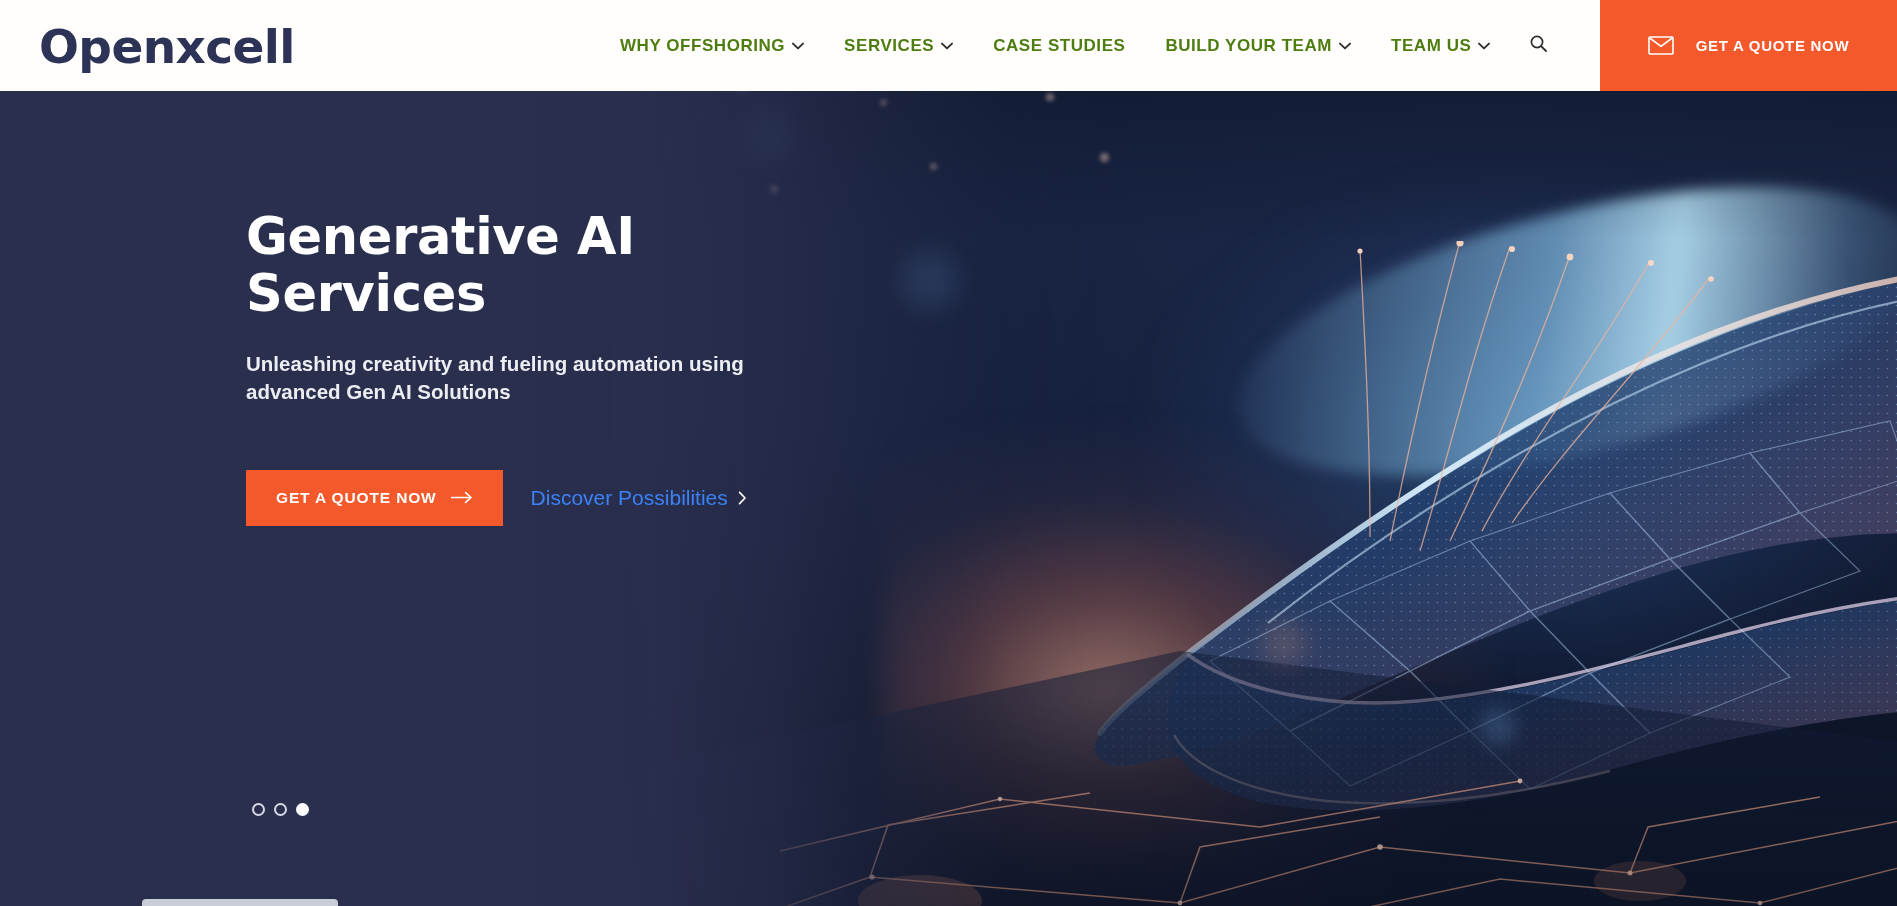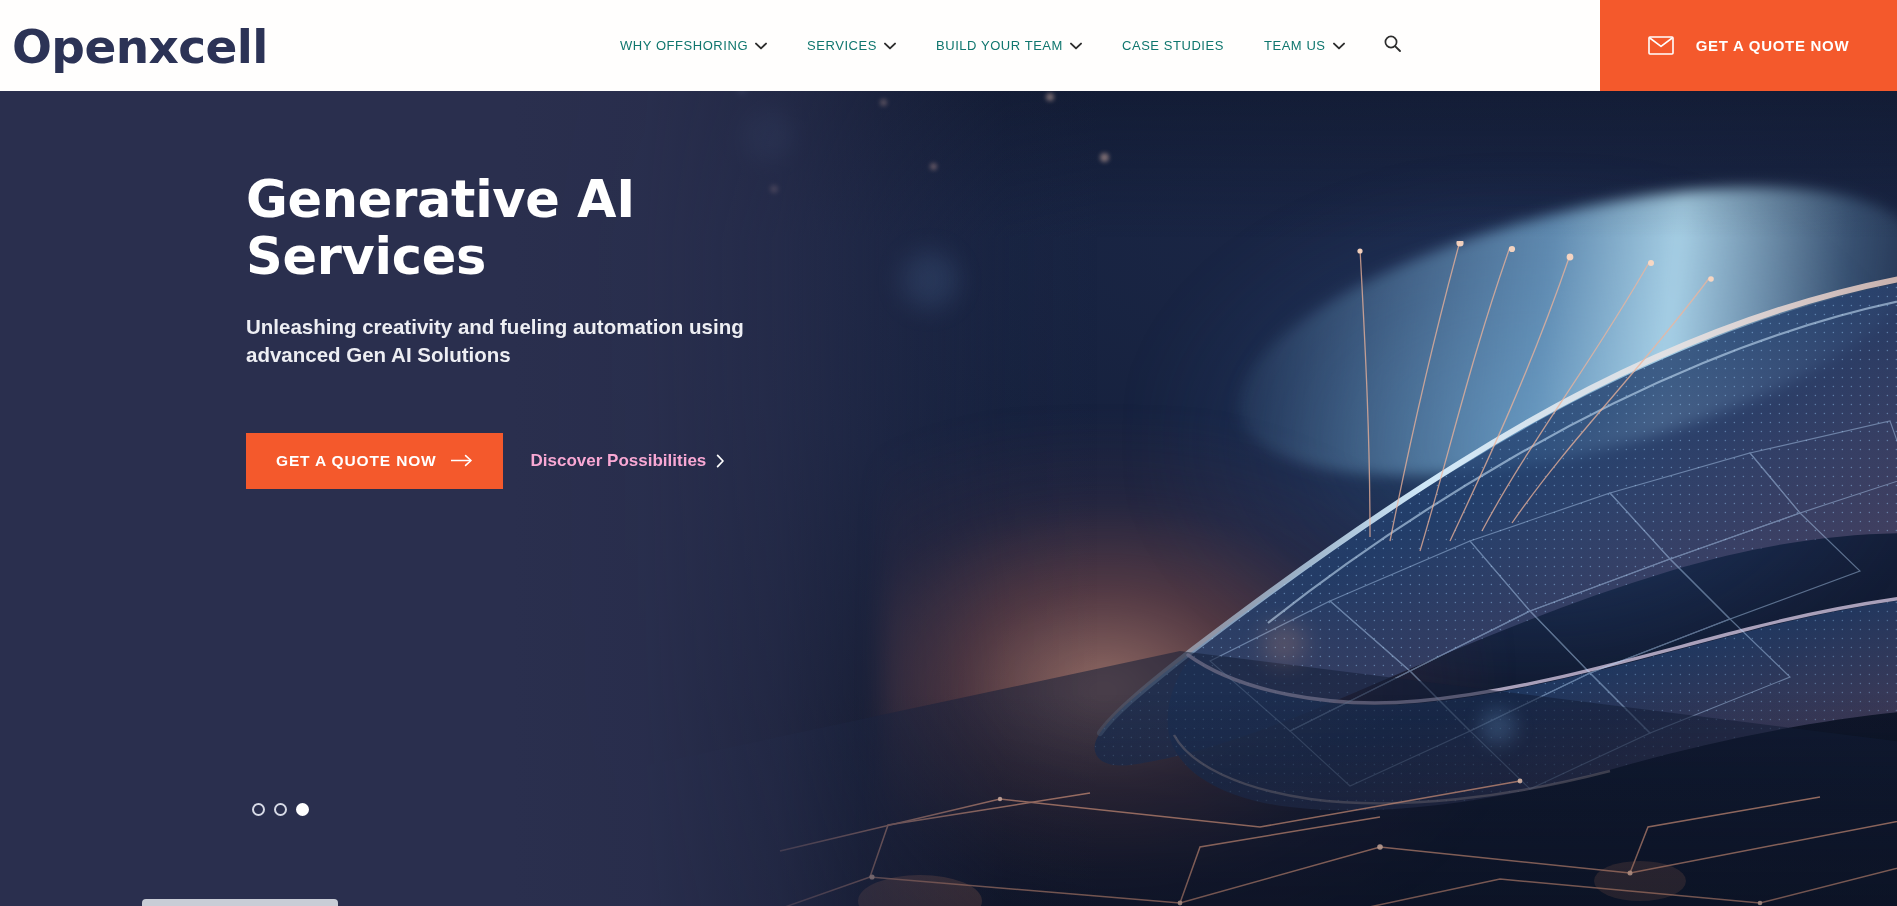--- a/index.html
+++ b/index.html
@@ -16,21 +16,21 @@
 
   
   .header {
     position:absolute; top:0; left:0;
     width:1897px; height:91px;
     background:#fffefd;
     display:flex; align-items:center;
     z-index:40;
   }
   .logo-wrap {
-    position:absolute; left:12px; top:50%; transform:translateY(-50%);
+    position:absolute; left:39px; top:50%; transform:translateY(-50%);
     display:flex; align-items:flex-end;
   }
   .logo-text {
     font-family:"DejaVu Sans", sans-serif;
     font-size:47px;
     font-weight:600;
     letter-spacing:-0.6px;
     color:#2c3356;
     line-height:1;
   }
@@ -42,24 +42,24 @@
     gap:0px;
   }
   .nav-item {
     display:flex; align-items:center; gap:7px;
     padding:0 20px;
     height:91px;
     cursor:pointer;
     white-space:nowrap;
   }
   .nav-label {
-    font-size:13px;
-    font-weight:400;
+    font-size:17px;
+    font-weight:700;
     letter-spacing:0.55px;
-    color:#0f766e;
+    color:#4d7c0f;
     line-height:1;
   }
   .chev { display:block; width:12px; height:8px; flex:0 0 auto; }
   .chev svg { display:block; }
 
   .search-btn {
     display:flex; align-items:center; justify-content:center;
     width:40px; height:91px; margin-left:8px; cursor:pointer;
   }
 
@@ -143,21 +143,21 @@
       linear-gradient(0deg, rgba(10,14,28,.40) 0%, rgba(10,14,28,0) 26%),
       linear-gradient(180deg, rgba(12,18,35,.35) 0%, rgba(12,18,35,0) 18%);
   }
 
   
   .hero-copy {
     position:absolute; left:246px; top:0;
     width:620px; height:815px;
     z-index:12;
     display:flex; flex-direction:column; justify-content:flex-start;
-    padding-top:81px;
+    padding-top:118px;
   }
   .hero-title {
     font-family:"DejaVu Sans", sans-serif;
     font-size:51px; font-weight:700; line-height:1.11;
     color:#ffffff; letter-spacing:-0.3px;
     white-space:pre-line;
     max-width:470px;
   }
   .hero-sub {
     margin-top:28px;
@@ -178,21 +178,21 @@
     font-size:15.5px; font-weight:700; letter-spacing:0.85px; color:#ffffff;
     line-height:1; white-space:nowrap;
   }
   .arrow-ico { display:block; width:22px; height:13px; }
 
   .btn-discover {
     display:inline-flex; align-items:center; gap:10px;
     height:56px; padding:0 16px; background:transparent; border:none; cursor:pointer;
   }
   .btn-discover-label {
-    font-size:17px; font-weight:700; color:#f9a8d4; line-height:1; white-space:nowrap;
+    font-size:21px; font-weight:400; color:#3b82f6; line-height:1; white-space:nowrap;
   }
   .caret-ico { display:block; width:9px; height:14px; }
 
   
   .dots {
     position:absolute; left:252px; bottom:90px;
     display:flex; align-items:center; gap:9px;
     z-index:14;
   }
   .dot {
@@ -237,30 +237,30 @@
         <span class="nav-label">SERVICES</span>
         <span class="chev">
           <svg viewBox="0 0 12 8">
               <path d="M1 1.6 L6 6.4 L11 1.6" fill="none" stroke="#2d2d2d" stroke-width="1.9" stroke-linecap="round" stroke-linejoin="round"></path>
             </svg>
         </span>
       </div>
 
 
       <div class="nav-item">
+        <span class="nav-label">CASE STUDIES</span>
+      </div>
+
+      <div class="nav-item">
         <span class="nav-label">BUILD YOUR TEAM</span>
         <span class="chev">
           <svg viewBox="0 0 12 8">
               <path d="M1 1.6 L6 6.4 L11 1.6" fill="none" stroke="#2d2d2d" stroke-width="1.9" stroke-linecap="round" stroke-linejoin="round"></path>
             </svg>
         </span>
-      </div>
-
-      <div class="nav-item">
-        <span class="nav-label">CASE STUDIES</span>
       </div>
 
       <div class="nav-item">
         <span class="nav-label">TEAM US</span>
         <span class="chev">
           <svg viewBox="0 0 12 8">
               <path d="M1 1.6 L6 6.4 L11 1.6" fill="none" stroke="#2d2d2d" stroke-width="1.9" stroke-linecap="round" stroke-linejoin="round"></path>
             </svg>
         </span>
       </div>

